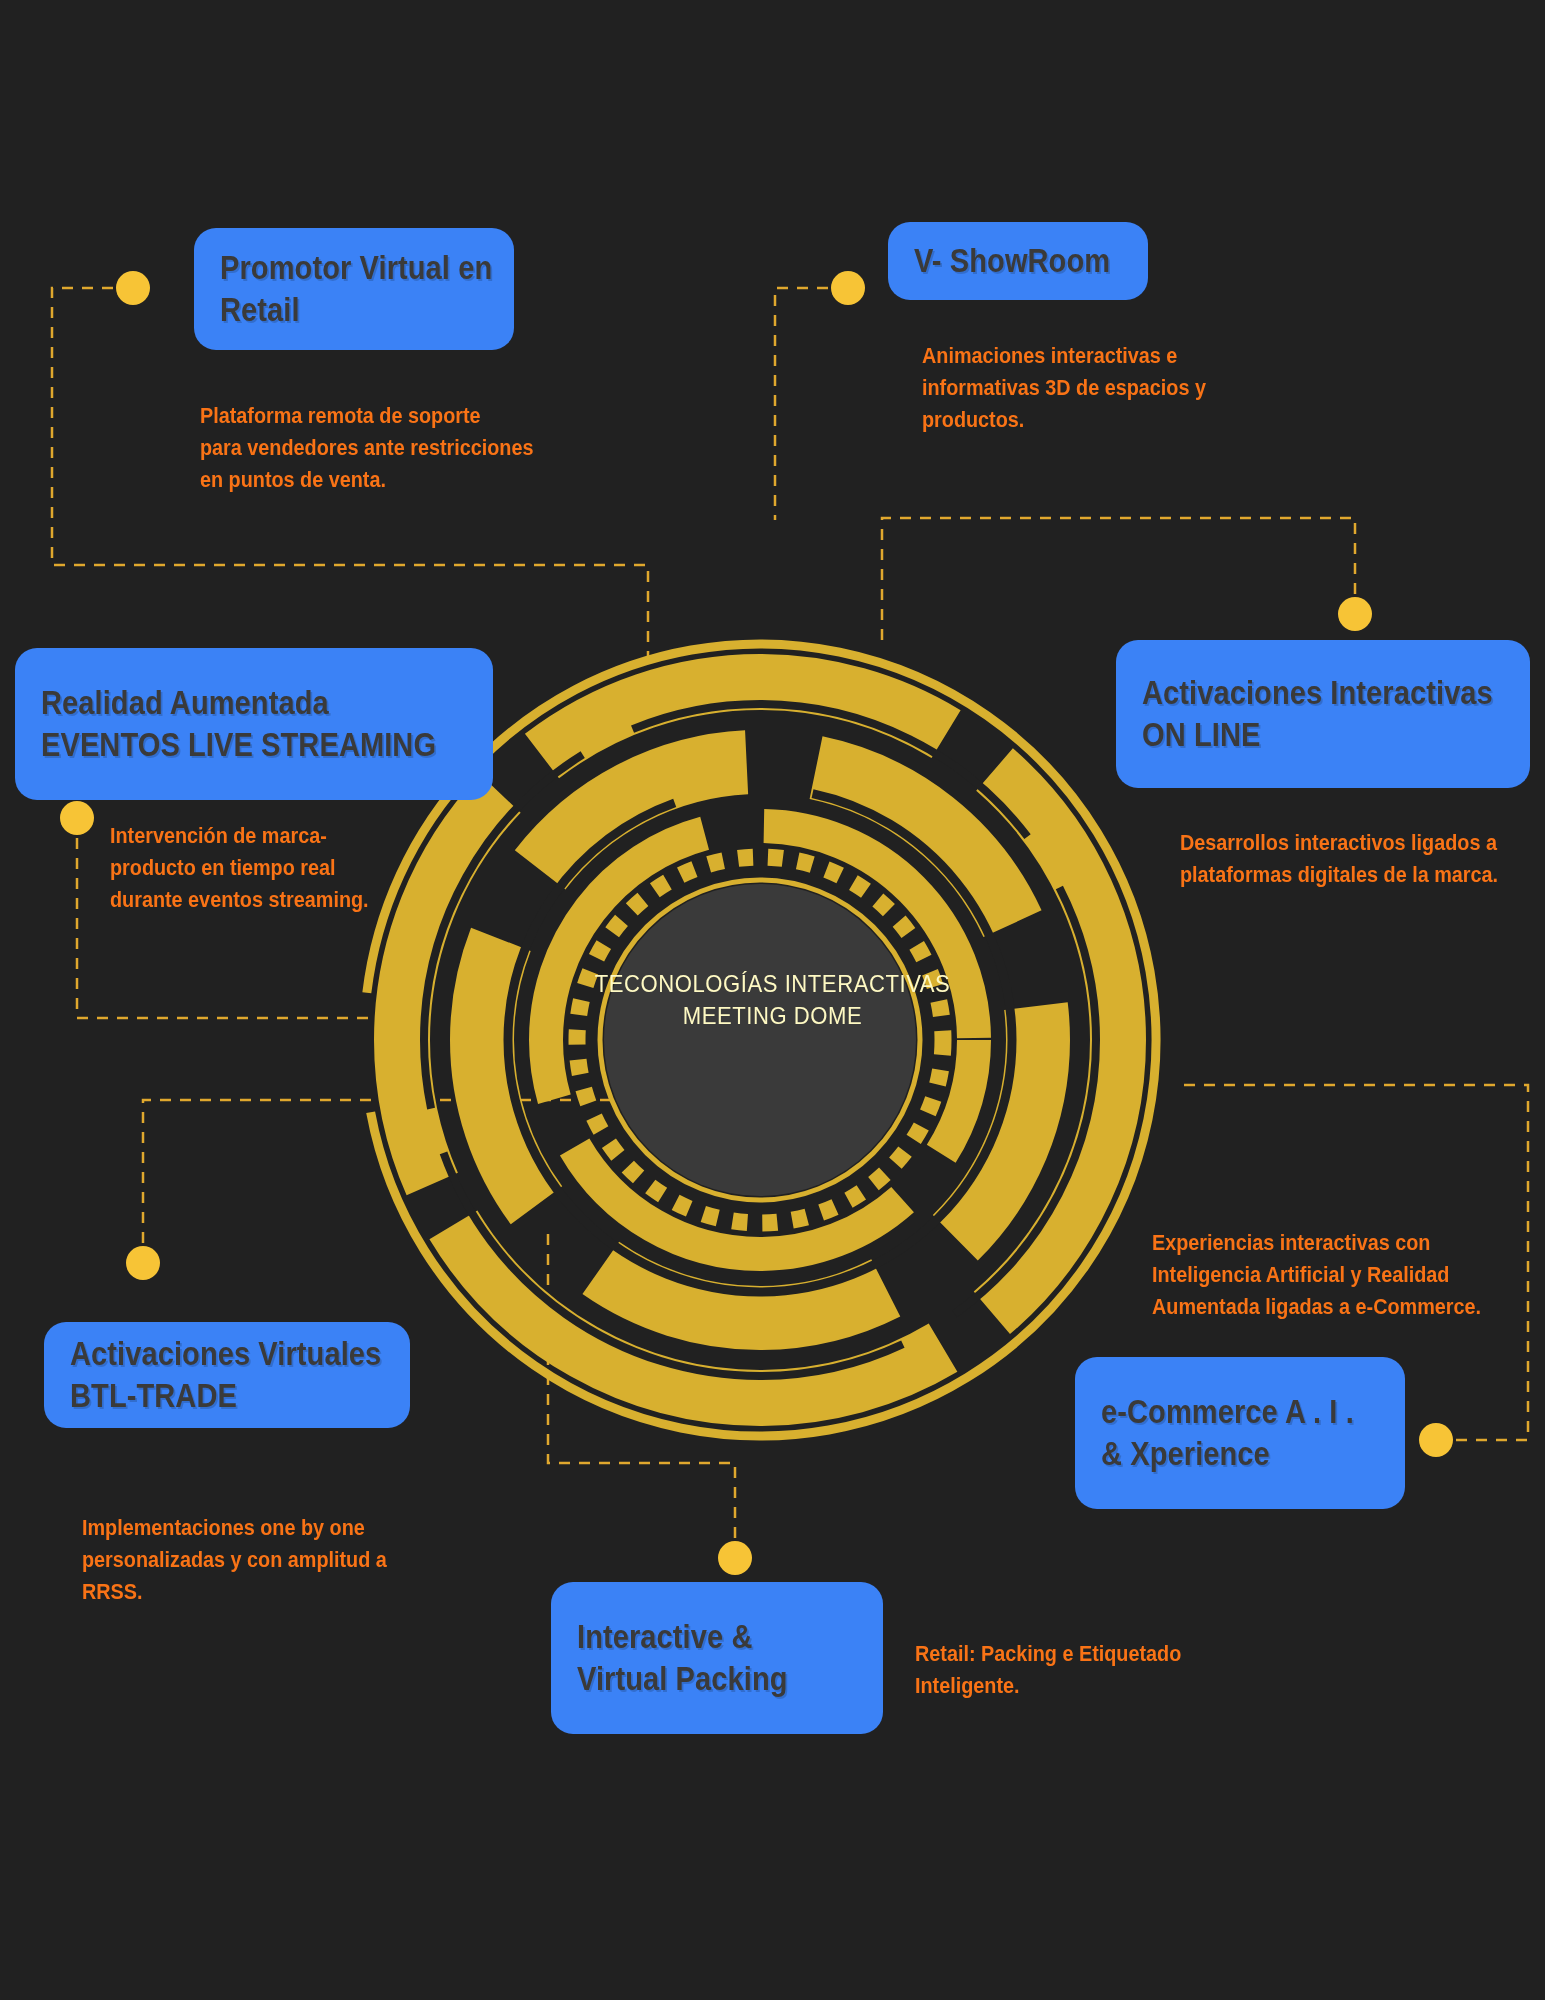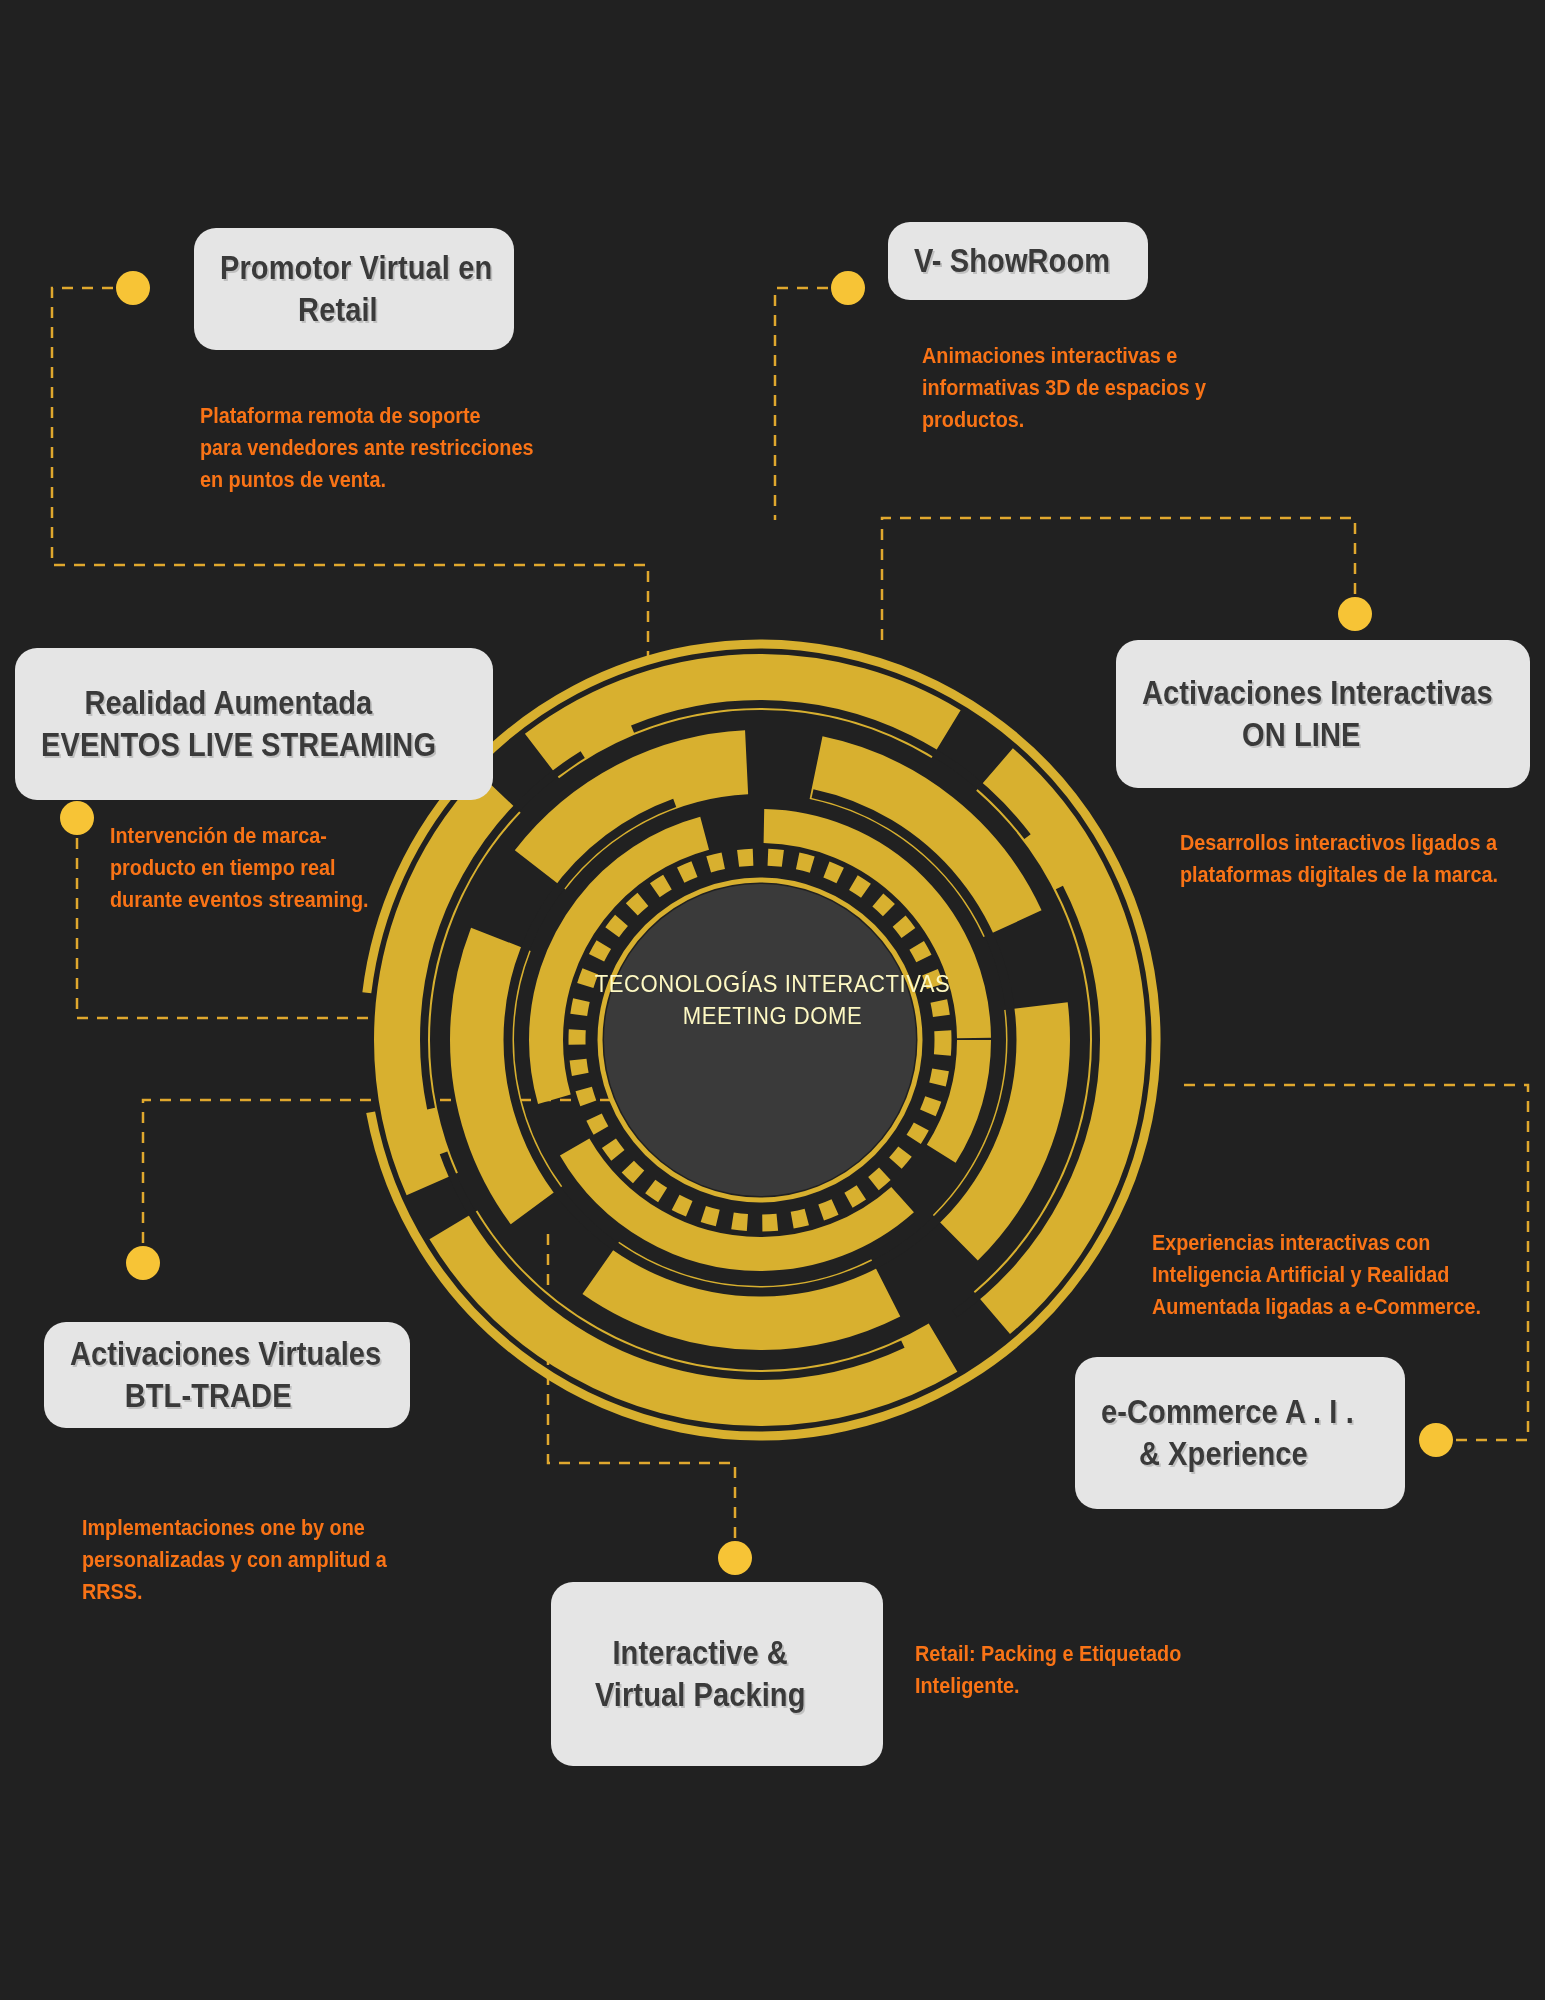--- a/index.html
+++ b/index.html
@@ -18,26 +18,26 @@
   
   .dot{
     position:absolute;border-radius:50%;
     background:#f7c436;
     width:34px;height:34px;
   }
 
   
   .card{
     position:absolute;
-    background:#e5e5e5;
+    background:#3b82f6;
     border-radius:22px;
     box-sizing:border-box;
     padding:20px 26px;
     color:#3a3a3a;
-    display:flex;flex-direction:column;justify-content:center;text-align:center;
+    display:flex;flex-direction:column;justify-content:center;
   }
   .card .line{
     font-size:33px;
     line-height:1.26;
     font-weight:bold;
     letter-spacing:.1px;
     text-shadow:2px 2px 0 rgba(0,0,0,.16);
     font-stretch:condensed;
     transform:scaleX(.88);
     transform-origin:left center;
@@ -186,21 +186,21 @@
     <div class="line">Activaciones Virtuales</div>
     <div class="line">BTL-TRADE</div>
   </div>
   <div class="desc" style="left:50px;top:1512px;margin-left:32px;">
     <span>Implementaciones one by one</span>
     <span>personalizadas y con amplitud a</span>
     <span>RRSS.</span>
   </div>
 
   <div class="dot" style="left:718px;top:1541px;"></div>
-  <div class="card" style="left:551px;top:1582px;width:332px;height:184px;">
+  <div class="card" style="left:551px;top:1582px;width:332px;height:152px;">
     <div class="line">Interactive &amp;</div>
     <div class="line">Virtual Packing</div>
   </div>
   <div class="desc" style="left:915px;top:1638px;">
     <span>Retail: Packing e Etiquetado</span>
     <span>Inteligente.</span>
   </div>
 
   <div class="desc" style="left:1152px;top:1227px;">
     <span>Experiencias interactivas con</span>

